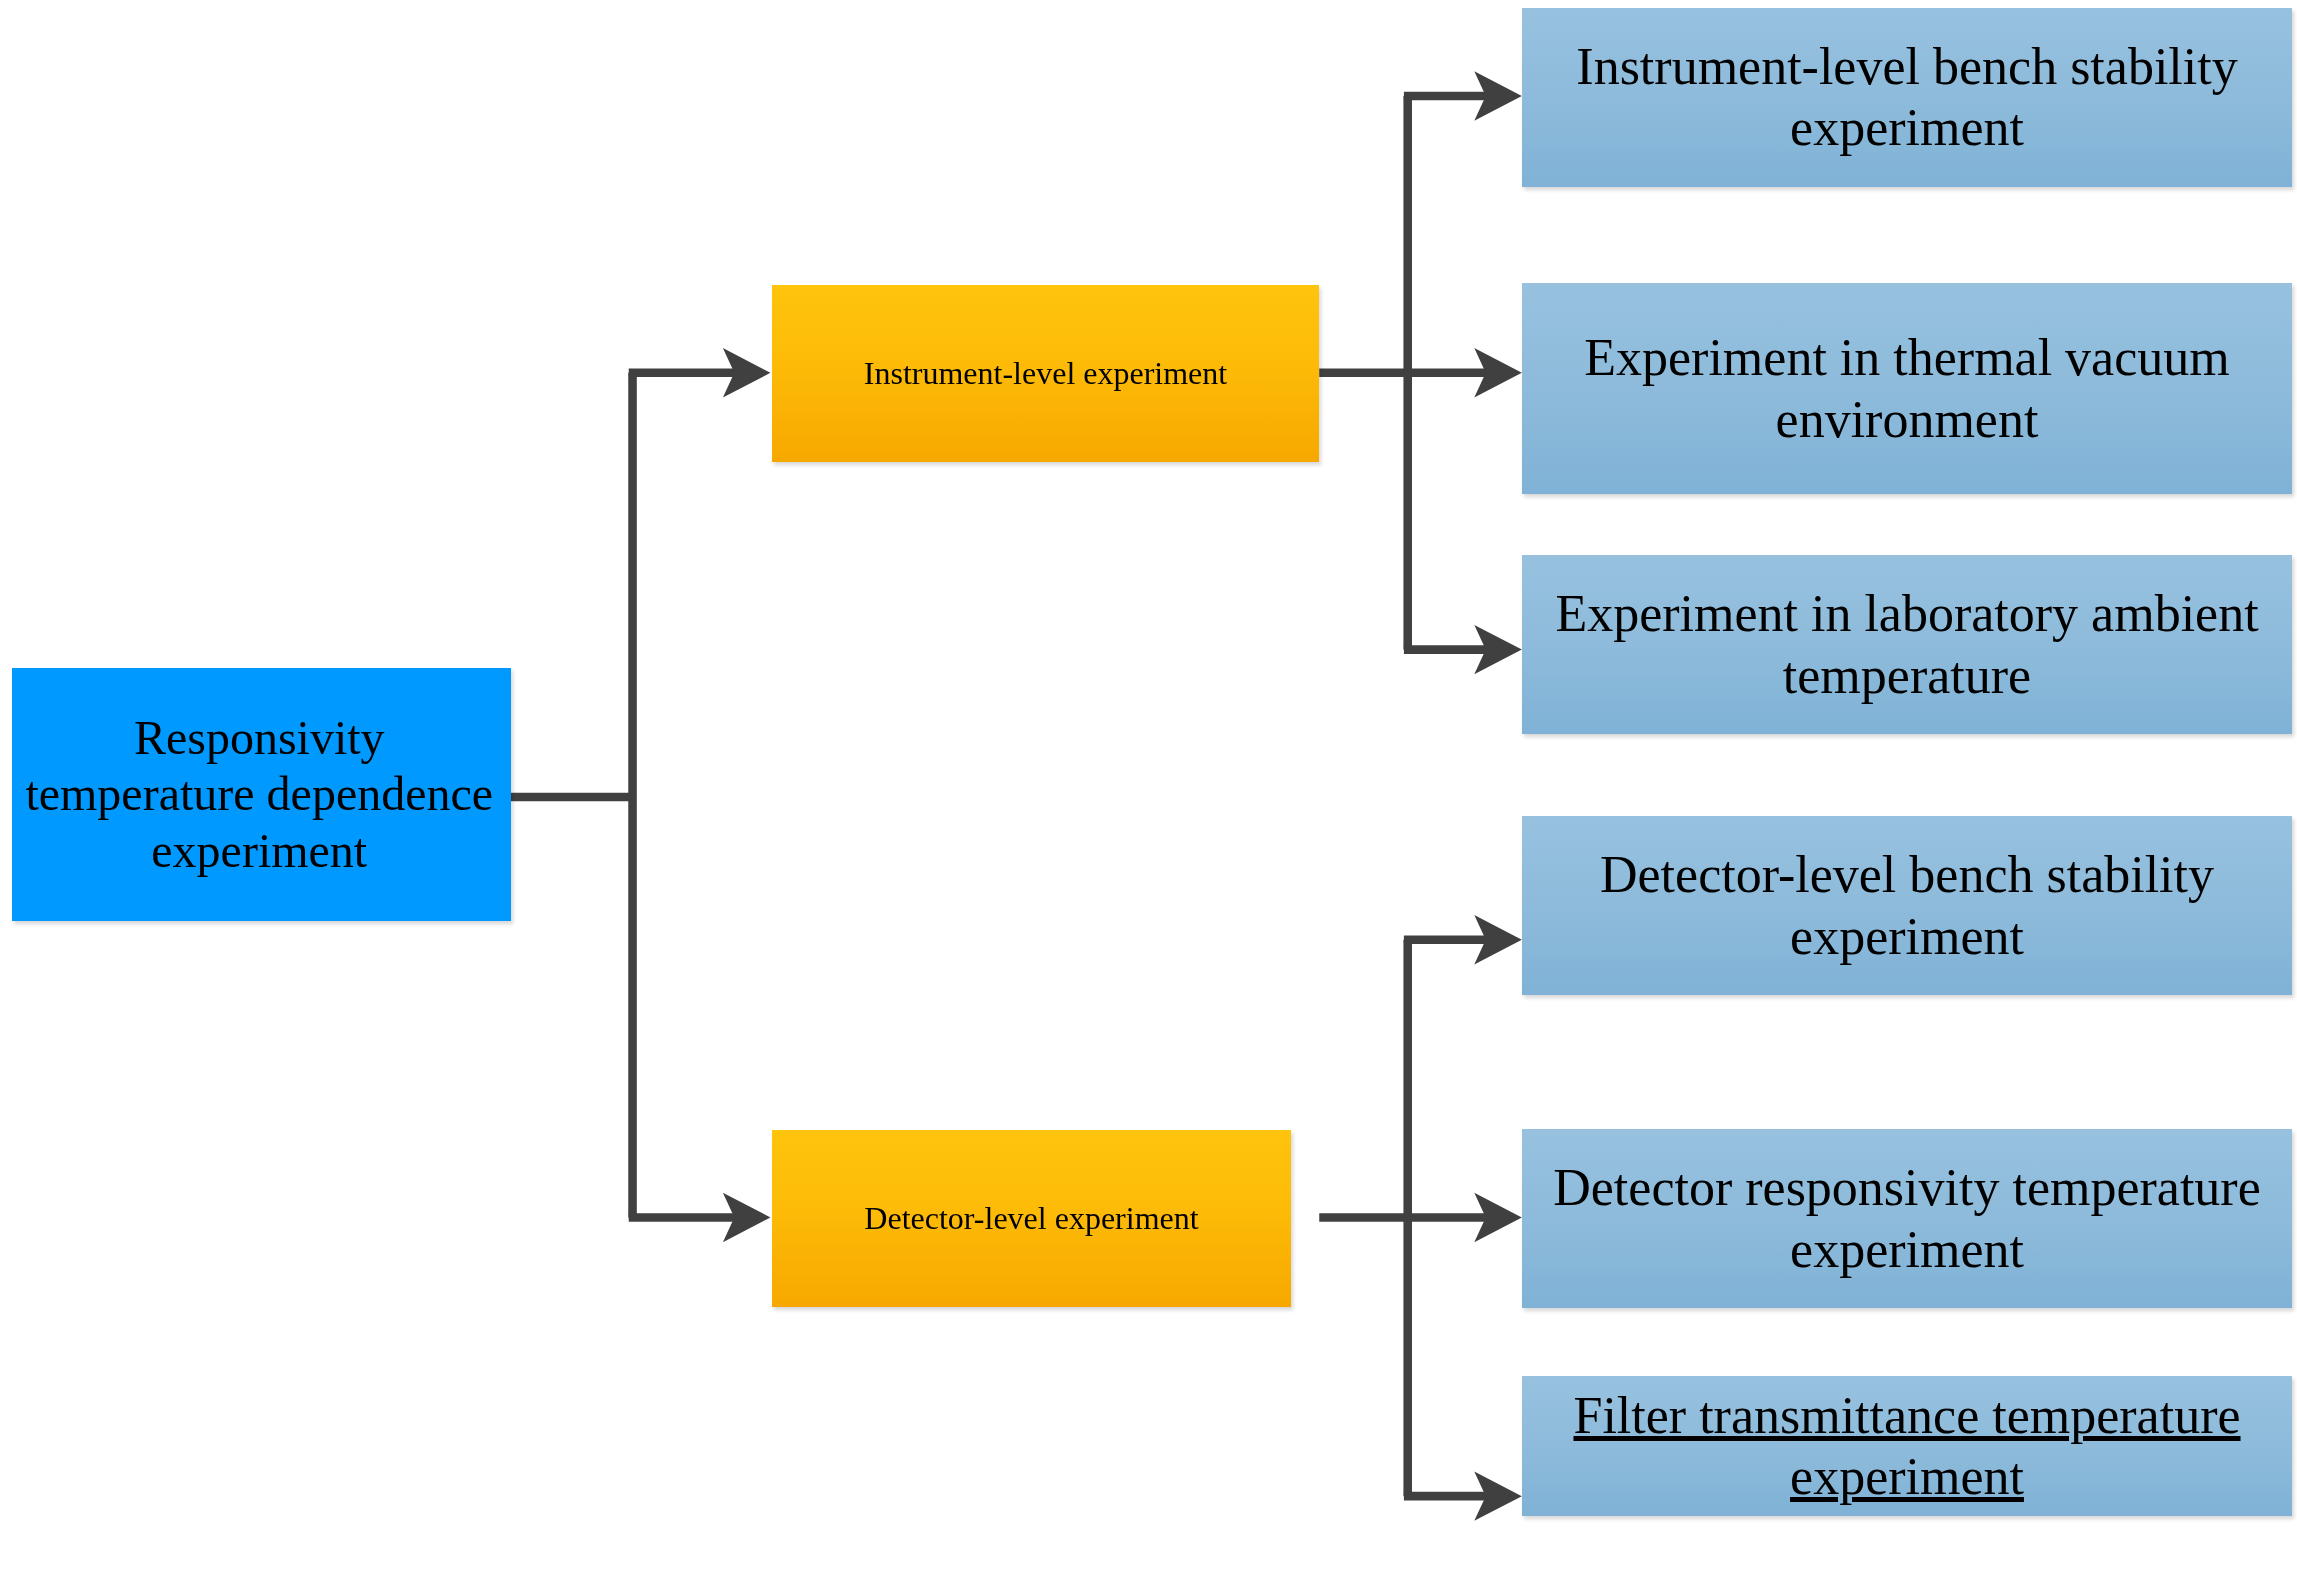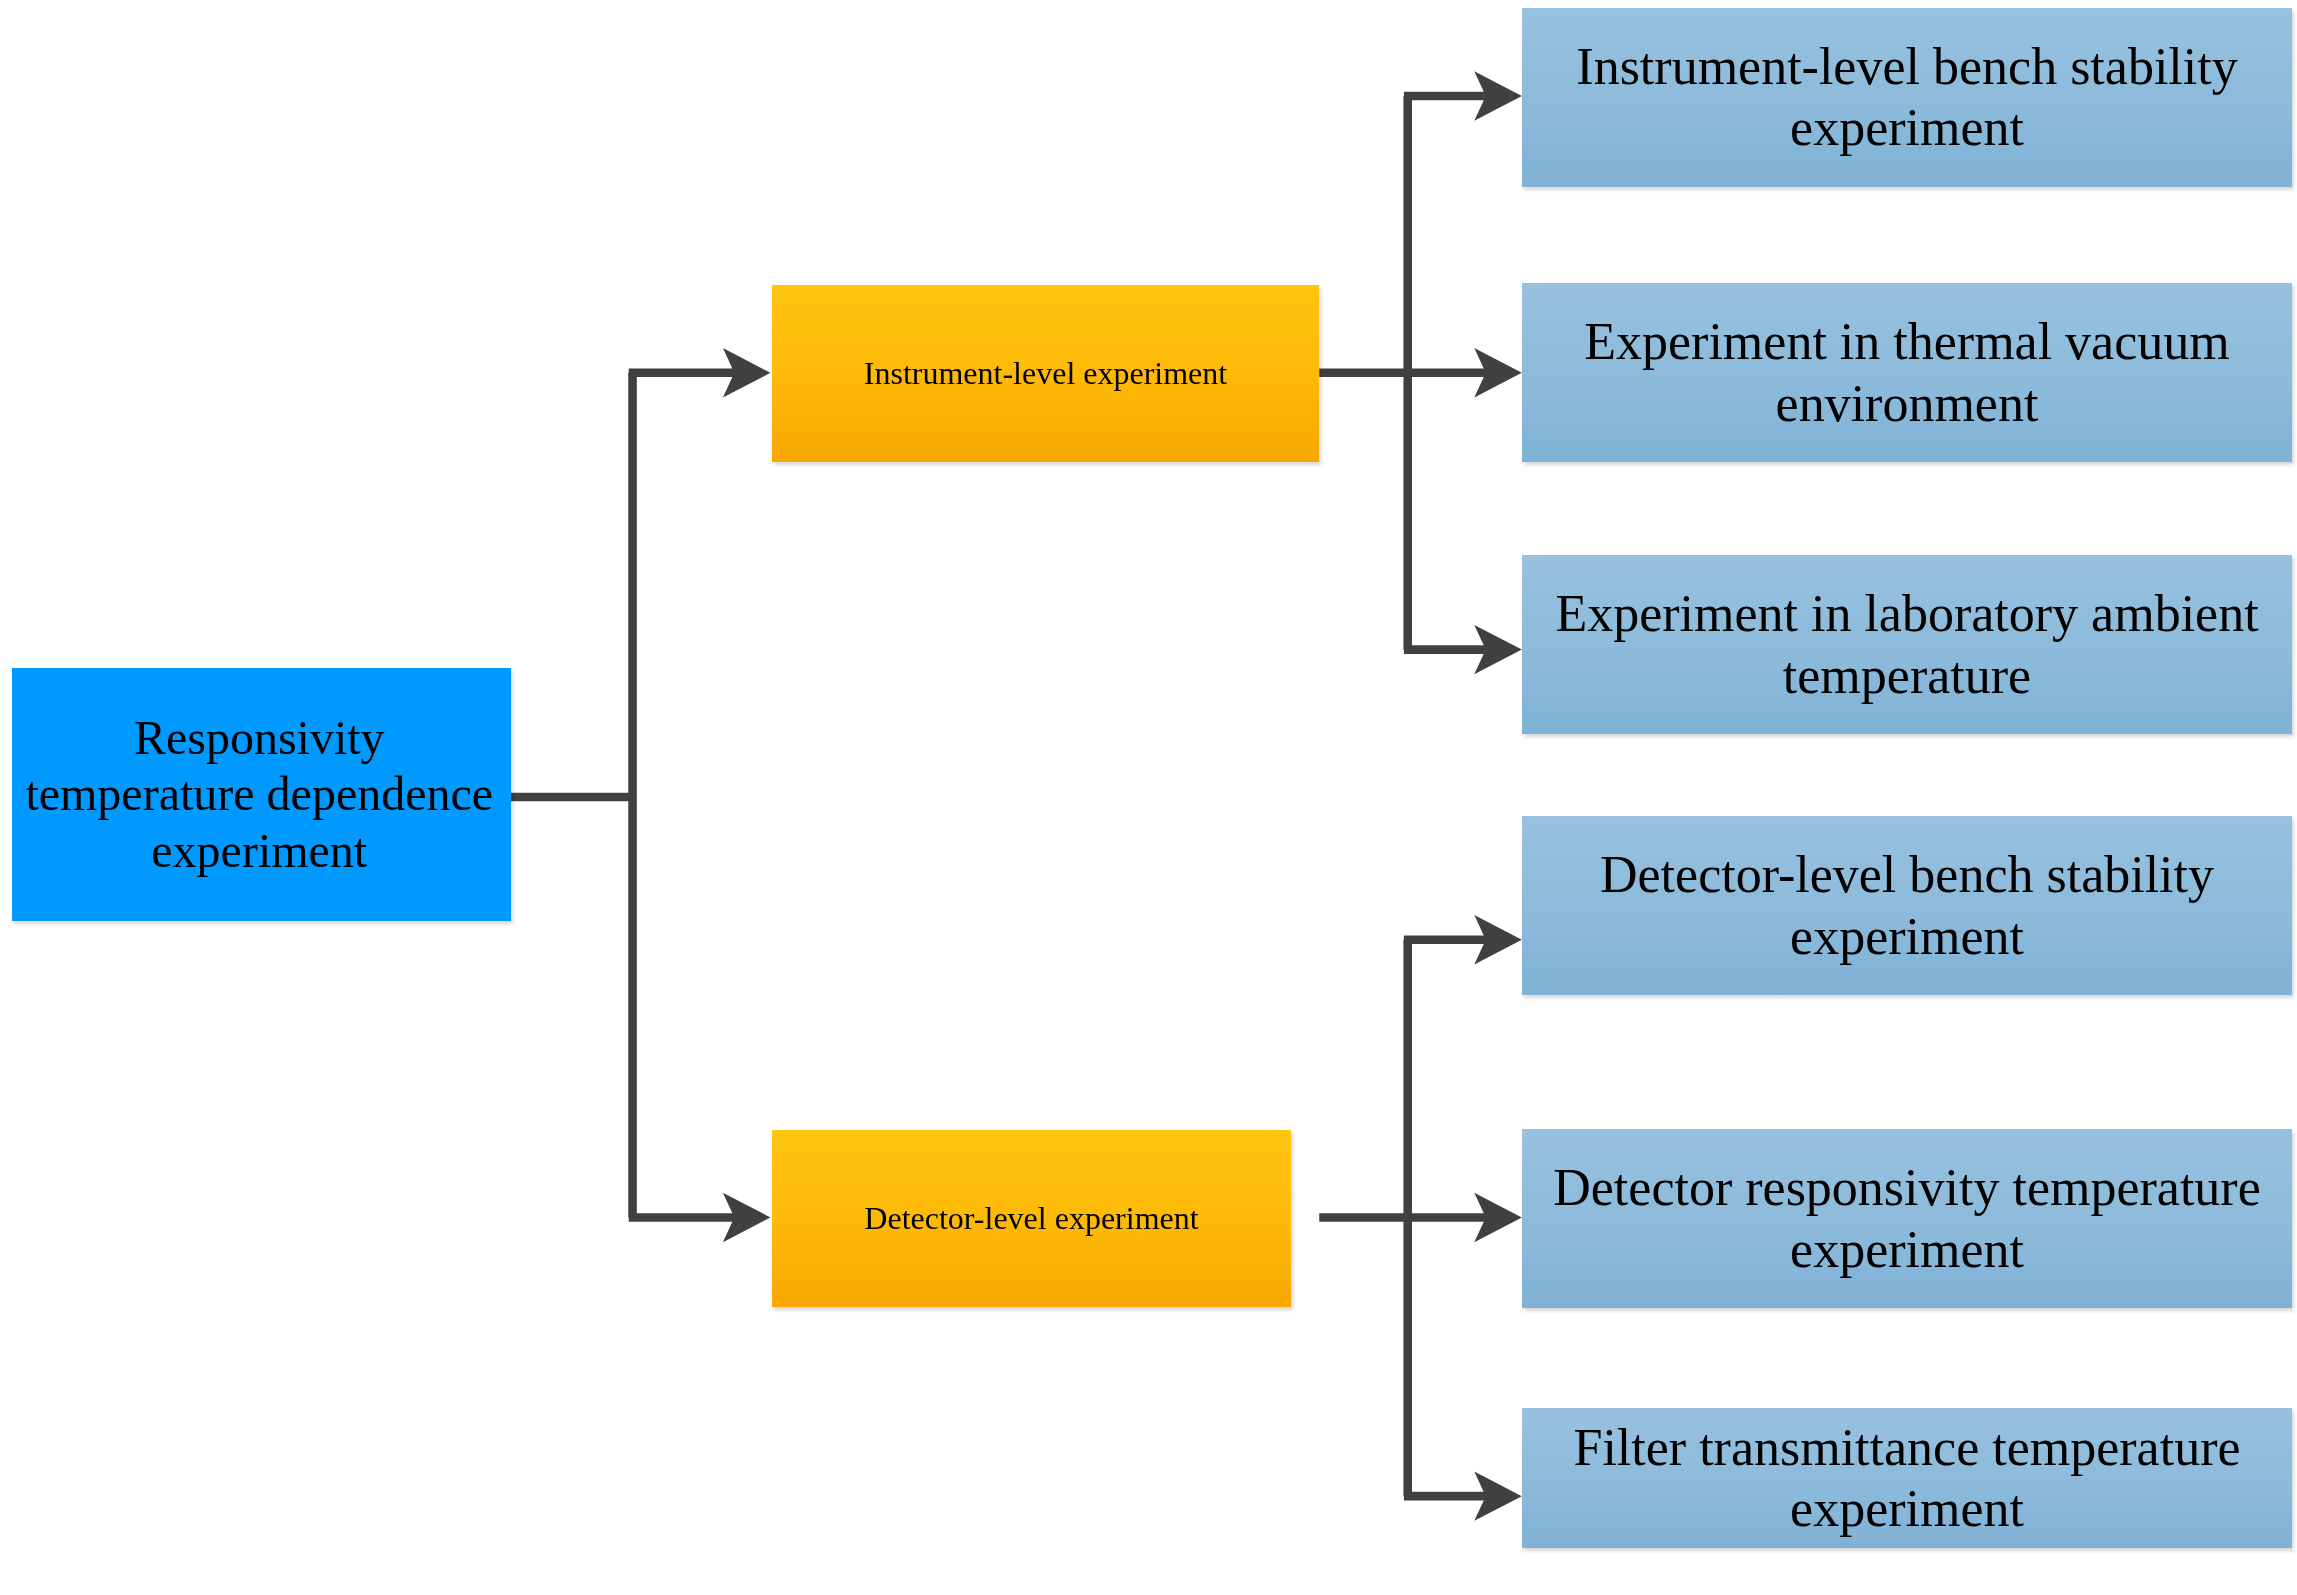--- a/index.html
+++ b/index.html
@@ -118,34 +118,34 @@
   </div>
 
   <div class="node node-l2" style="left:772px; top:1130px; width:519px; height:177px;">
     <span class="label">Detector-level experiment</span>
   </div>
 
   <div class="node node-l3" style="left:1522px; top:7.6px; width:770px; height:179px;">
     <span class="label">Instrument-level bench stability experiment</span>
   </div>
 
-  <div class="node node-l3" style="left:1522px; top:283px; width:770px; height:179px;">
+  <div class="node node-l3" style="left:1522px; top:283px; width:770px; height:211px;">
     <span class="label">Experiment in thermal vacuum environment</span>
   </div>
 
   <div class="node node-l3" style="left:1522px; top:555px; width:770px; height:179px;text-align:center;">
     <span class="label">Experiment in laboratory ambient temperature</span>
   </div>
 
   <div class="node node-l3" style="left:1522px; top:816px; width:770px; height:179px;">
     <span class="label">Detector-level bench stability experiment</span>
   </div>
 
   <div class="node node-l3" style="left:1522px; top:1129px; width:770px; height:179px;">
     <span class="label">Detector responsivity temperature experiment</span>
   </div>
 
-  <div class="node node-l3" style="left:1522px; top:1408px; width:770px; height:140px;">
+  <div class="node node-l3" style="left:1522px; top:1376px; width:770px; height:140px;text-decoration:underline;">
     <span class="label">Filter transmittance temperature experiment</span>
   </div>
 
 </div>
 
 
 </body></html>

